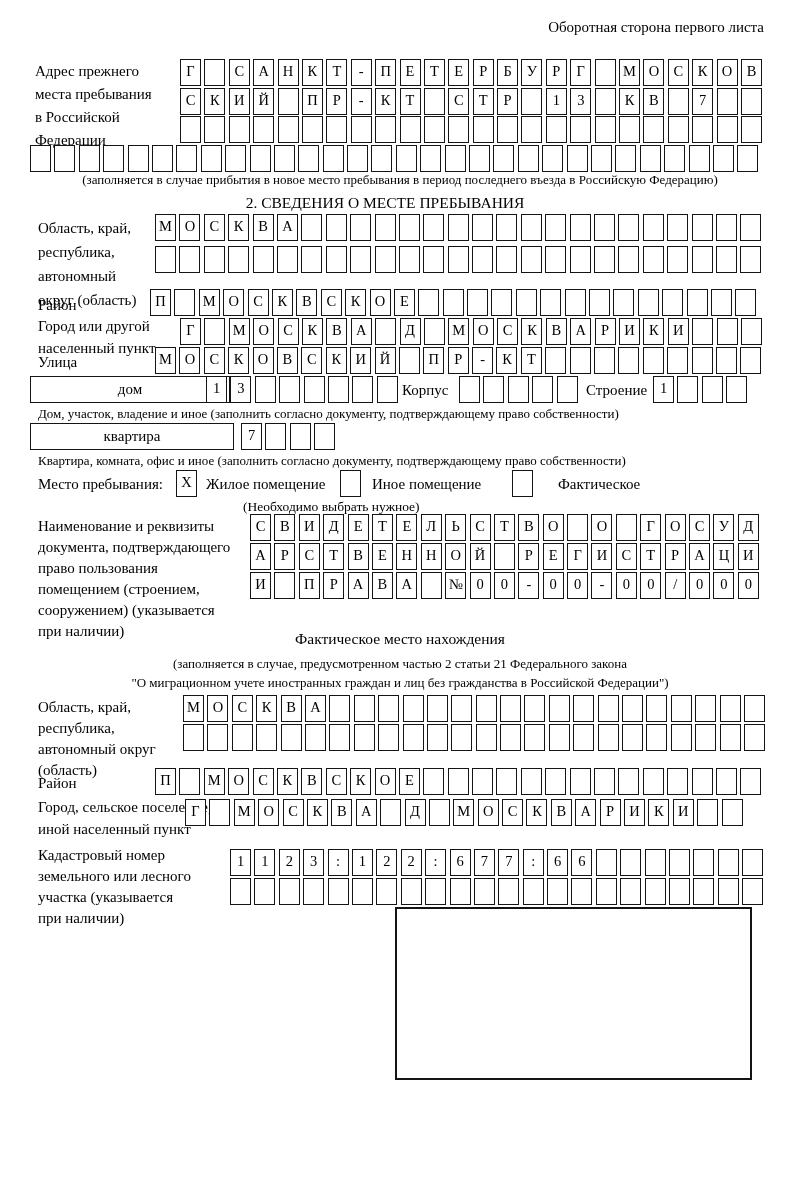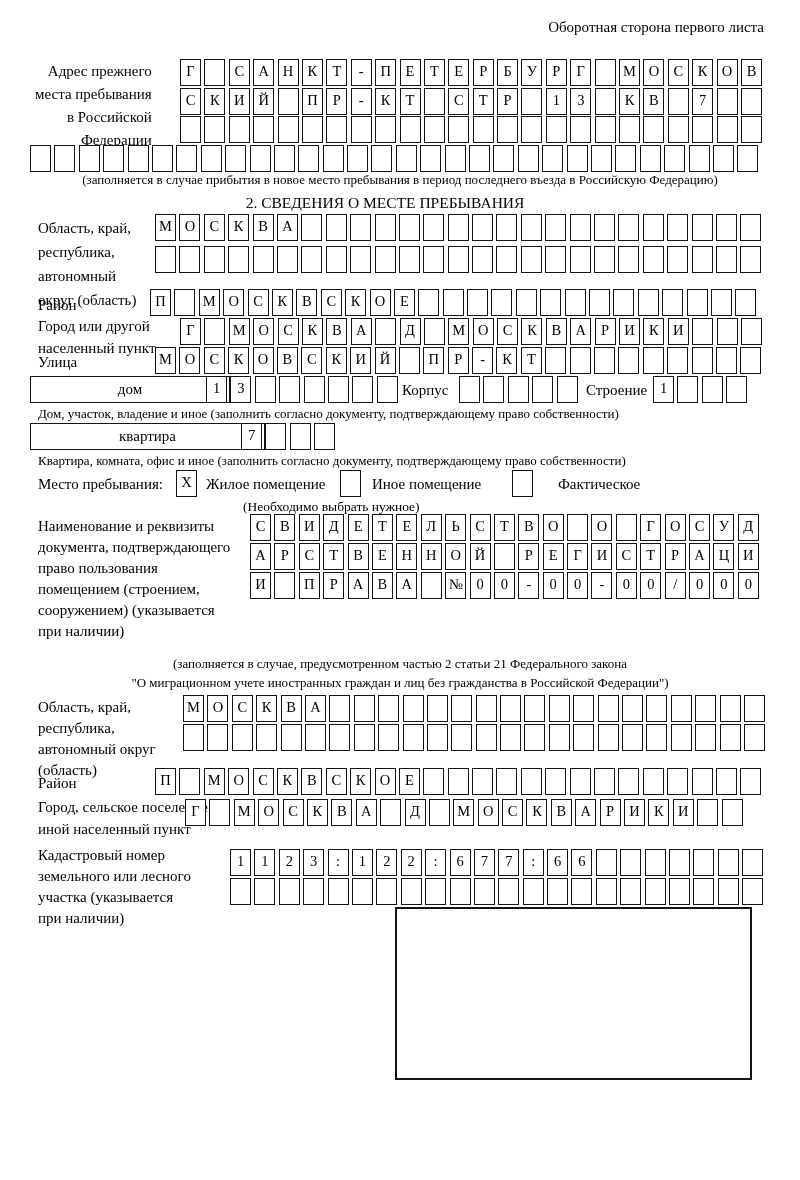--- a/index.html
+++ b/index.html
@@ -4,21 +4,21 @@
 <style>
   * { margin:0; padding:0; box-sizing:border-box; }
   html,body { background:#ffffff; }
   .sheet {
     position:relative; width:800px; height:1180px; background:#fff;
     font-family:"Liberation Serif","DejaVu Serif",serif; color:#000; overflow:hidden;
   }
   .abs { position:absolute; }
   .lbl { font-size:15px; line-height:22px; white-space:pre-line; }
   .lh21 { line-height:21px; }
-  .lh23 { line-height:23px;text-align:right; }
+  .lh23 { line-height:23px; }
   .lh24 { line-height:24px; }
   .cap { font-size:13px; white-space:pre-line; }
   .title { font-weight:normal; font-size:15.5px; }
   .center { left:0; width:800px; text-align:center; }
   .cellrow { display:flex; }
   .cell {
     flex:none; width:21px; height:27px; margin-right:3.4px;
     border:1.8px solid #141414; text-align:center;
     font-size:14.5px; line-height:23px; background:#fff;
   }
@@ -321,21 +321,21 @@
     </div>
   <div class="abs lbl" style="left:586px; top:379px;">Строение</div>
   <div class="abs cellrow" style="left:653px; top:376px;">
       <span class="cell">1</span>
       <span class="cell"></span>
       <span class="cell"></span>
       <span class="cell"></span>
     </div>
   <div class="abs cap" style="left:38px; top:406px;">Дом, участок, владение и иное (заполнить согласно документу, подтверждающему право собственности)</div>
 
-  <div class="abs widebox" style="left:30px; top:423px; width:235px;">квартира</div>
+  <div class="abs widebox" style="left:30px; top:423px; width:204px;">квартира</div>
   <div class="abs cellrow" style="left:241px; top:423px;">
       <span class="cell">7</span>
       <span class="cell"></span>
       <span class="cell"></span>
       <span class="cell"></span>
     </div>
   <div class="abs cap" style="left:38px; top:453px;">Квартира, комната, офис и иное (заполнить согласно документу, подтверждающему право собственности)</div>
 
   <div class="abs lbl" style="left:38px; top:473px;">Место пребывания:</div>
   <div class="abs cellrow" style="left:176px; top:470px;">
@@ -421,20 +421,21 @@
       <span class="cell">0</span>
       <span class="cell">-</span>
       <span class="cell">0</span>
       <span class="cell">0</span>
       <span class="cell">/</span>
       <span class="cell">0</span>
       <span class="cell">0</span>
       <span class="cell">0</span>
     </div>
 
+  <div class="abs title center" style="top:630px;">Фактическое место нахождения</div>
   <div class="abs cap center" style="top:654px; line-height:19px;">(заполняется в случае, предусмотренном частью 2 статьи 21 Федерального закона
 "О миграционном учете иностранных граждан и лиц без гражданства в Российской Федерации")</div>
 
   <div class="abs lbl lh21" style="left:38px; top:697px;">Область, край,
 республика,
 автономный округ
 (область)</div>
   <div class="abs cellrow" style="left:183px; top:695px;">
       <span class="cell">М</span>
       <span class="cell">О</span>

